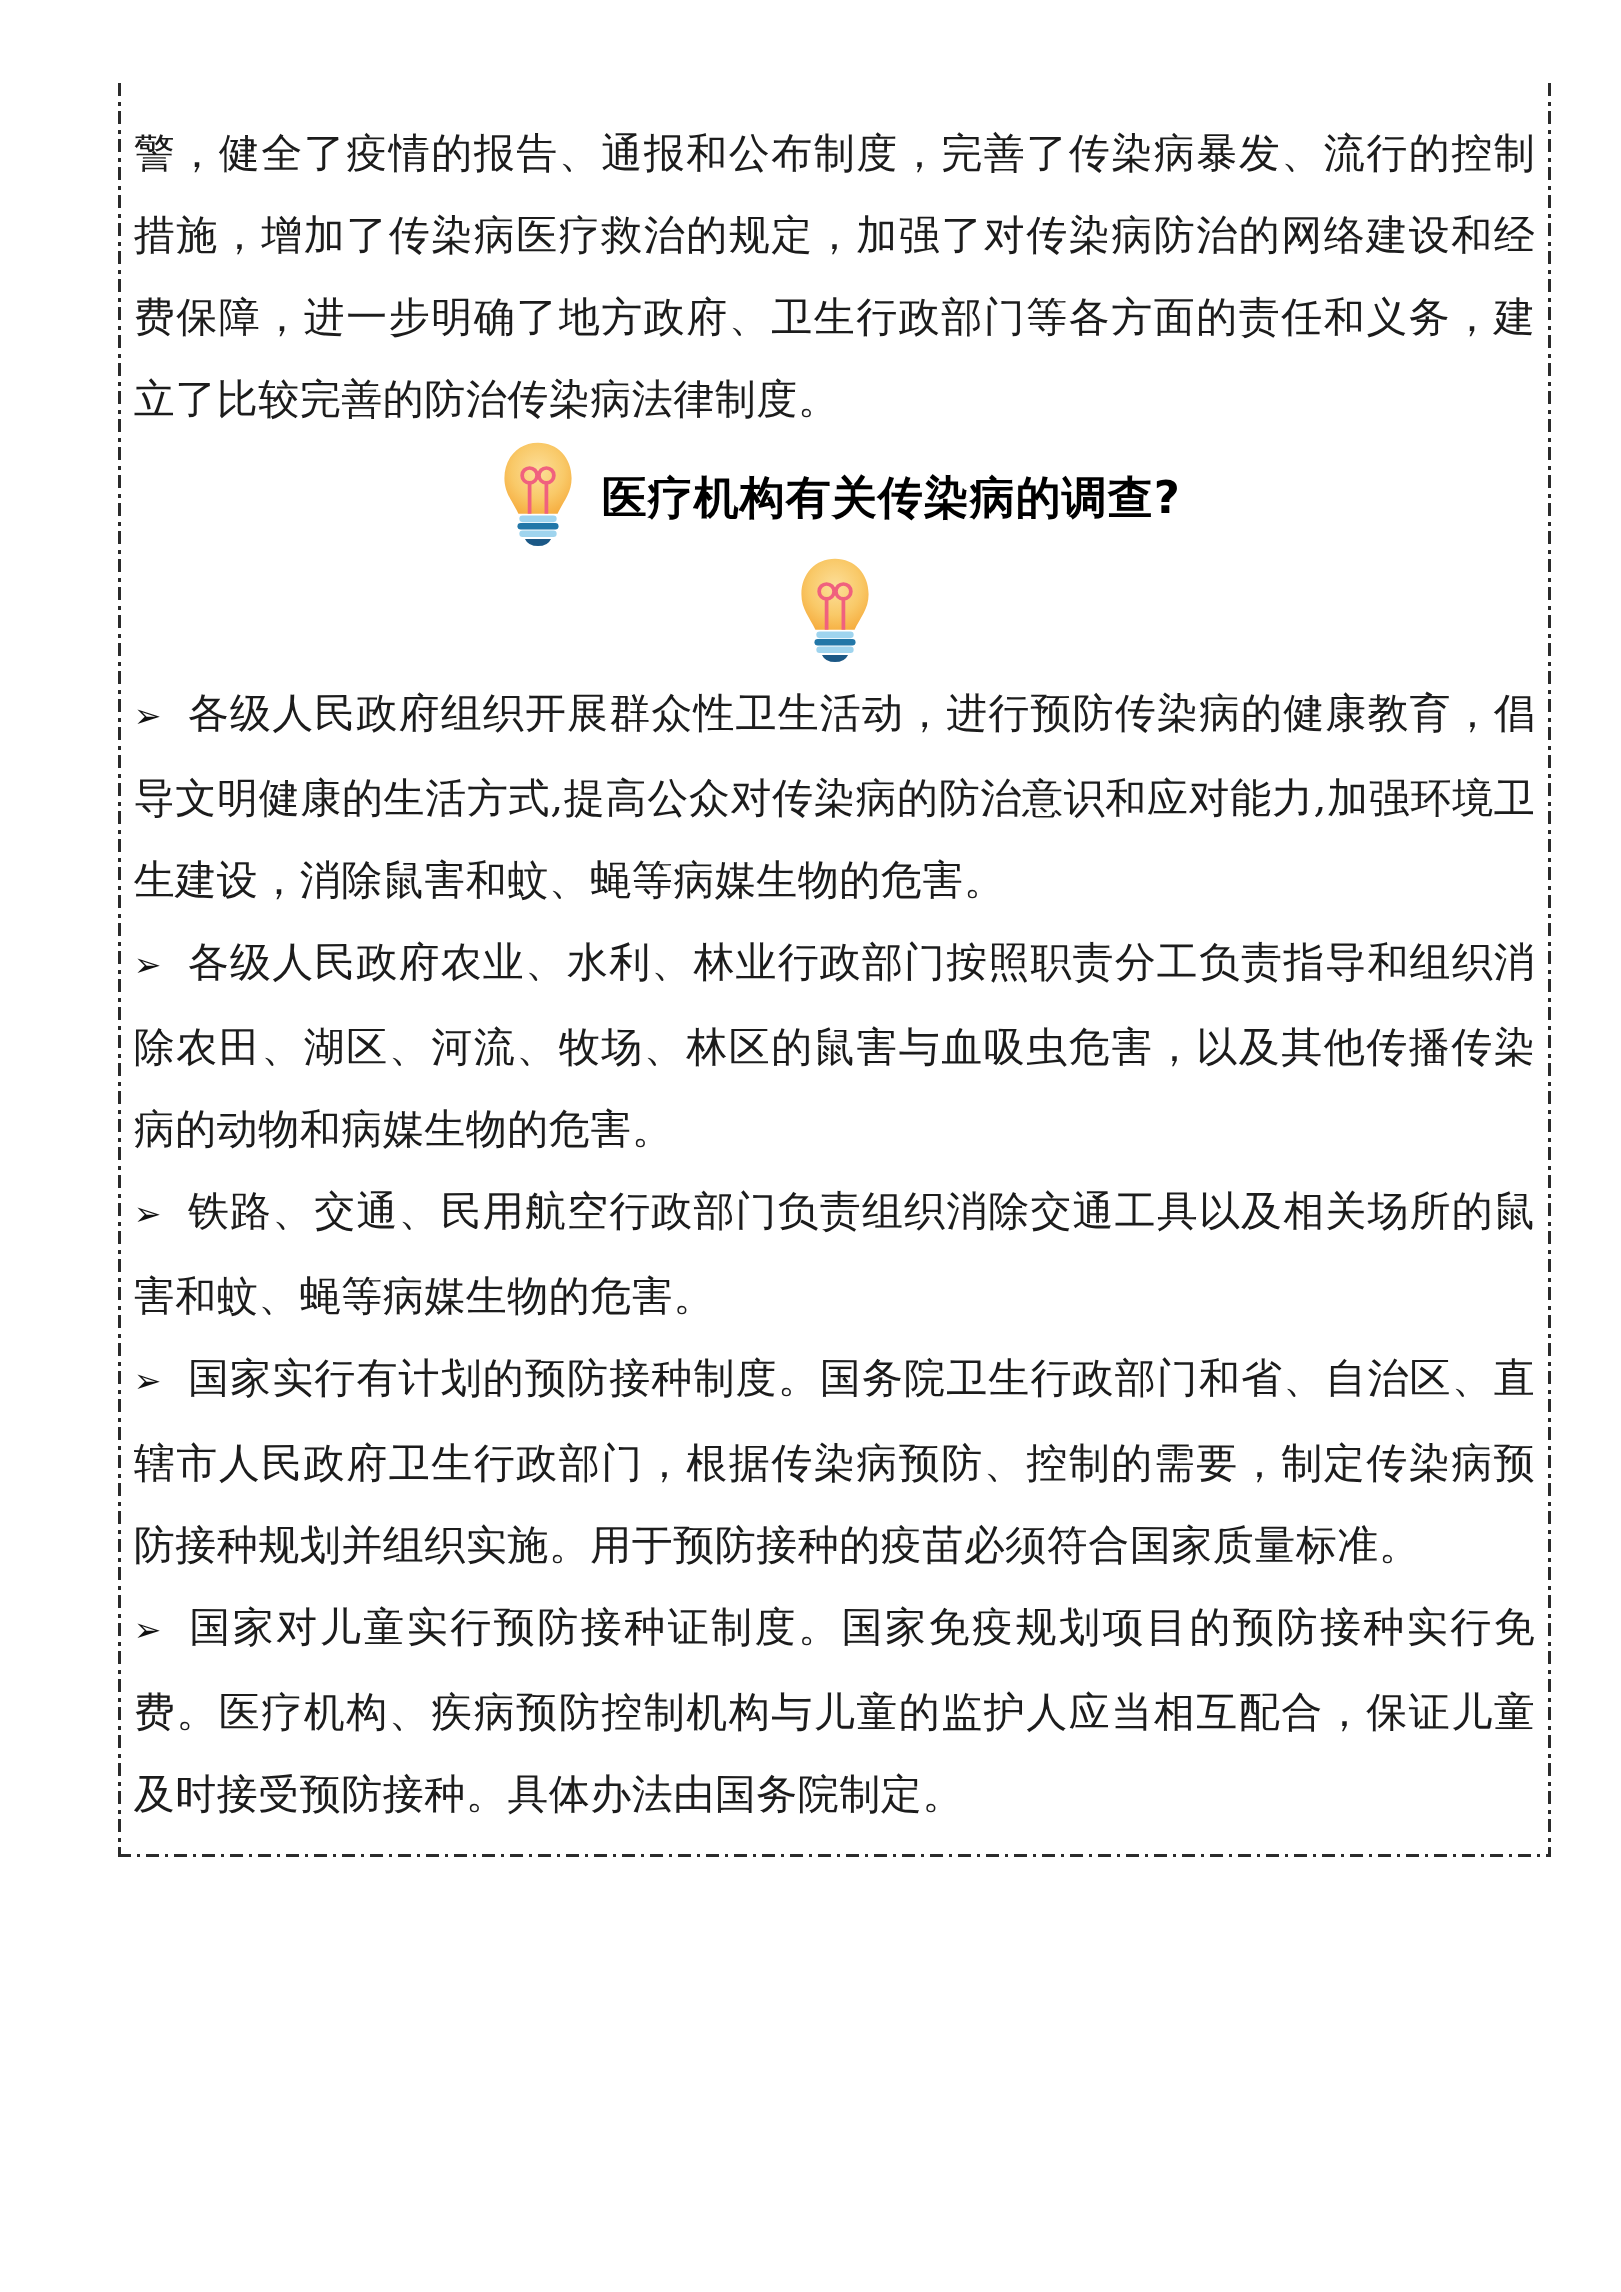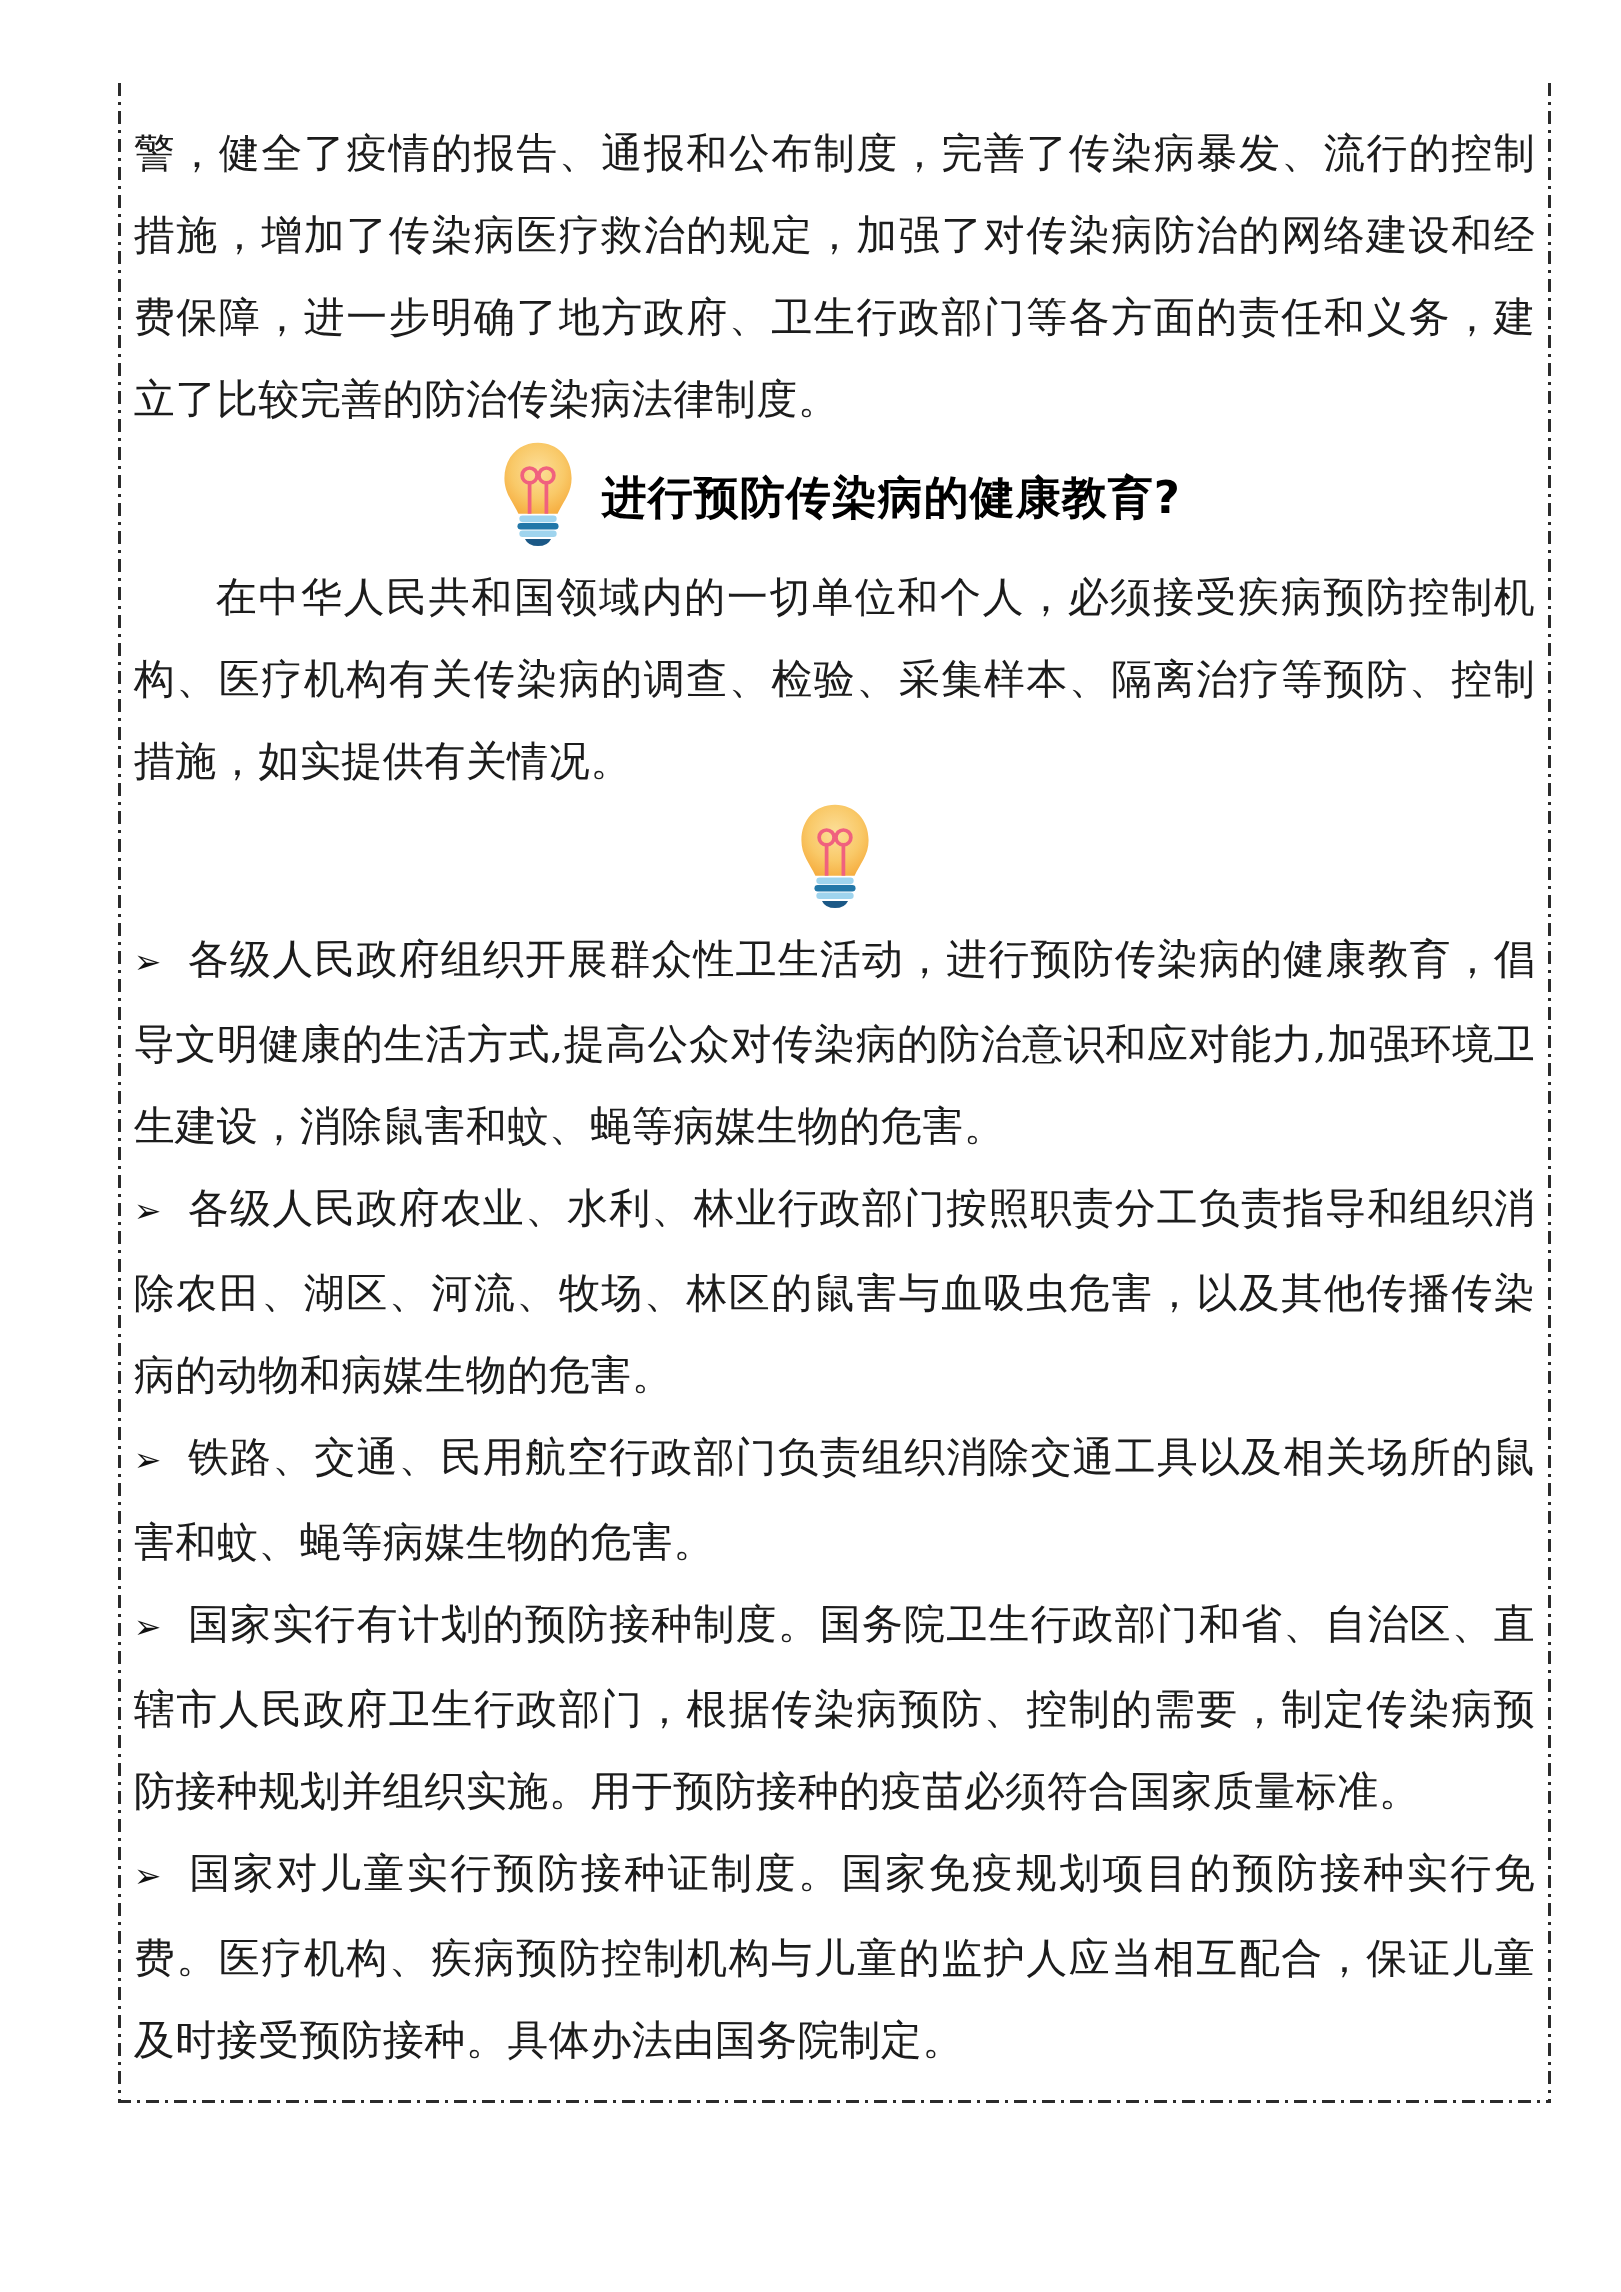--- a/index.html
+++ b/index.html
@@ -93,24 +93,23 @@
           <circle cx="41" cy="38" r="8" fill="none" stroke="#F0617E" stroke-width="4"></circle>
           <circle cx="59" cy="38" r="8" fill="none" stroke="#F0617E" stroke-width="4"></circle>
           <line x1="41" y1="46" x2="41" y2="79" stroke="#F0617E" stroke-width="4"></line>
           <line x1="59" y1="46" x2="59" y2="79" stroke="#F0617E" stroke-width="4"></line>
           <rect x="30" y="81" width="40" height="7" rx="3.5" fill="#9FD4EE"></rect>
           <rect x="28" y="89" width="44" height="7" rx="3.5" fill="#2277A8"></rect>
           <rect x="30" y="97" width="40" height="7" rx="3.5" fill="#9FD4EE"></rect>
           <path d="M36,106 A15,12 0 0 0 64,106 Z" fill="#1B5886"></path>
         </svg>
       </span>
-      <span class="heading-text">进行预防传染病的健康教育?</span>
+      <span class="heading-text">医疗机构有关传染病的调查?</span>
     </div>
 
-    <p class="body-text indent-2">在中华人民共和国领域内的一切单位和个人，必须接受疾病预防控制机构、医疗机构有关传染病的调查、检验、采集样本、隔离治疗等预防、控制措施，如实提供有关情况。</p>
 
     <div class="heading-row">
       <span>
         <svg class="bulb-icon" viewBox="0 0 100 120" xmlns="http://www.w3.org/2000/svg">
           <defs>
             <radialGradient id="bulbGrad2" cx="50%" cy="40%" r="65%">
               <stop offset="0%" stop-color="#FCDF9A"></stop>
               <stop offset="60%" stop-color="#F9C968"></stop>
               <stop offset="100%" stop-color="#F6AD3F"></stop>
             </radialGradient>

